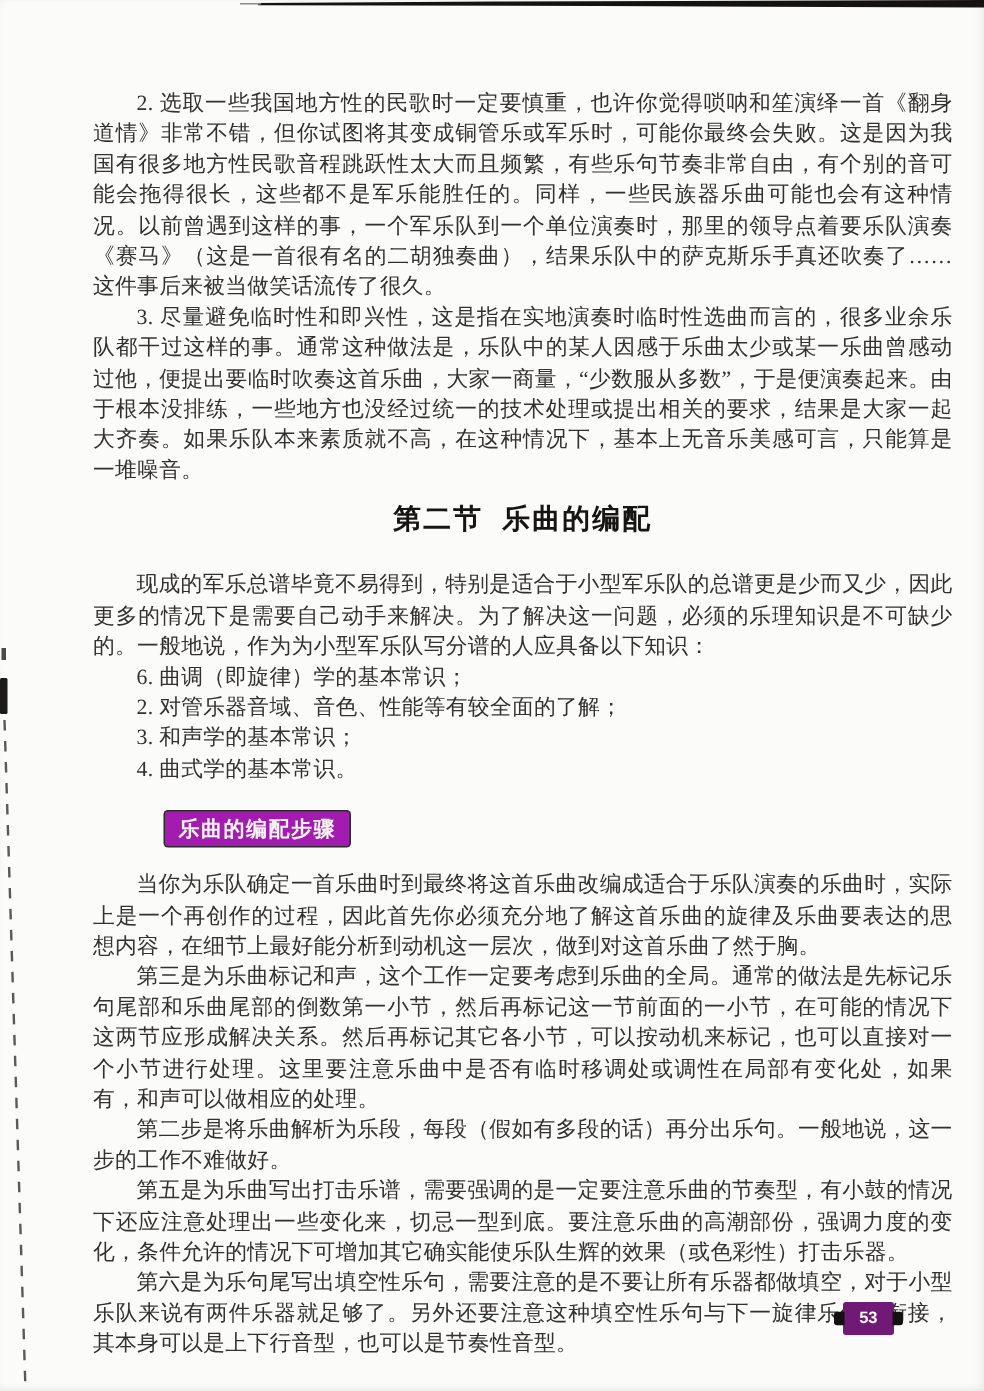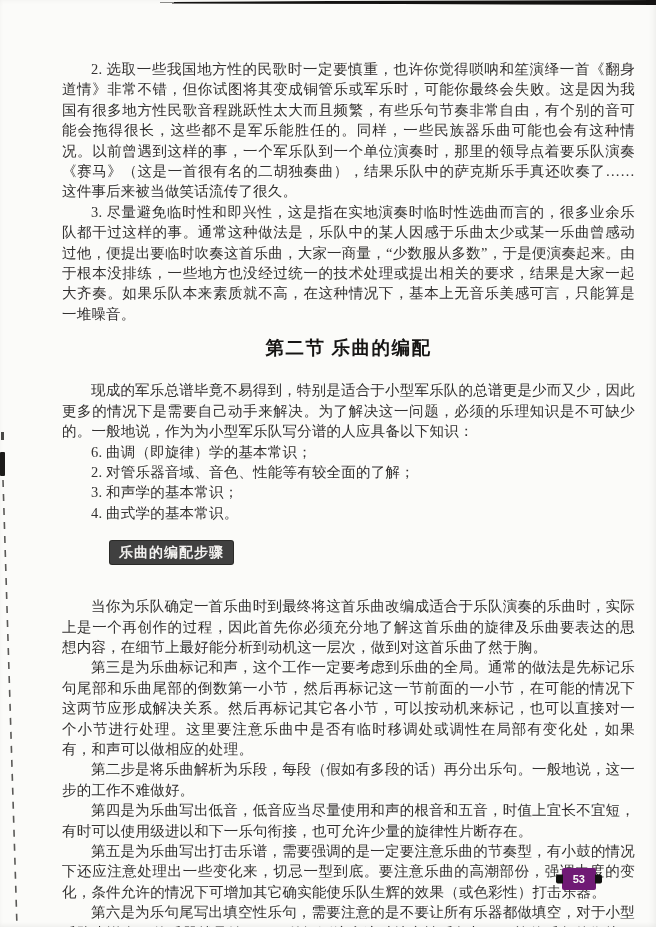--- a/index.html
+++ b/index.html
@@ -31,27 +31,27 @@
   }
   .indent{text-indent:29px;}
   .section-title{
     margin:12px 0 20px 0;
     text-align:center;
     font-size:18.5px;
     line-height:24px;
     font-weight:bold;
     color:#161514;
     letter-spacing:1.5px;
-    font-family:Liberation Serif, serif;
+    font-family:Liberation Mono, monospace;
   }
   .knowledge-list{margin:0;}
   .subsection-badge{
     display:inline-block;
-    margin:18px 0 16px 48px;
-    background:#404040;
+    margin:18px 0 0 48px;
+    background:#a21caf;
     color:#f4f3f1;
     font-size:14px;
     font-weight:bold;
     line-height:16px;
     padding:3px 9px 4px 9px;
     border-radius:2px;
     letter-spacing:1px;
     box-shadow:0 0 0 1px #2a2a28;
     font-family:"Liberation Sans","DejaVu Sans",sans-serif;
   }
@@ -114,21 +114,20 @@
     </div>
 
     <div class="subsection-badge">
       <span>乐曲的编配步骤</span>
     </div>
 
     <div class="steps">
       <p class="body indent">当你为乐队确定一首乐曲时到最终将这首乐曲改编成适合于乐队演奏的乐曲时，实际上是一个再创作的过程，因此首先你必须充分地了解这首乐曲的旋律及乐曲要表达的思想内容，在细节上最好能分析到动机这一层次，做到对这首乐曲了然于胸。</p>
       <p class="body indent">第三是为乐曲标记和声，这个工作一定要考虑到乐曲的全局。通常的做法是先标记乐句尾部和乐曲尾部的倒数第一小节，然后再标记这一节前面的一小节，在可能的情况下这两节应形成解决关系。然后再标记其它各小节，可以按动机来标记，也可以直接对一个小节进行处理。这里要注意乐曲中是否有临时移调处或调性在局部有变化处，如果有，和声可以做相应的处理。</p>
       <p class="body indent">第二步是将乐曲解析为乐段，每段（假如有多段的话）再分出乐句。一般地说，这一步的工作不难做好。</p>
-      <p class="body indent">第四是为乐曲写出低音，低音应当尽量使用和声的根音和五音，时值上宜长不宜短，有时可以使用级进以和下一乐句衔接，也可允许少量的旋律性片断存在。</p>
       <p class="body indent">第五是为乐曲写出打击乐谱，需要强调的是一定要注意乐曲的节奏型，有小鼓的情况下还应注意处理出一些变化来，切忌一型到底。要注意乐曲的高潮部份，强调力度的变化，条件允许的情况下可增加其它确实能使乐队生辉的效果（或色彩性）打击乐器。</p>
       <p class="body indent">第六是为乐句尾写出填空性乐句，需要注意的是不要让所有乐器都做填空，对于小型乐队来说有两件乐器就足够了。另外还要注意这种填空性乐句与下一旋律乐句的衔接，其本身可以是上下行音型，也可以是节奏性音型。</p>
     </div>
 
   </div>
 
   <div class="page-number">
     <span>53</span>
   </div>
 

